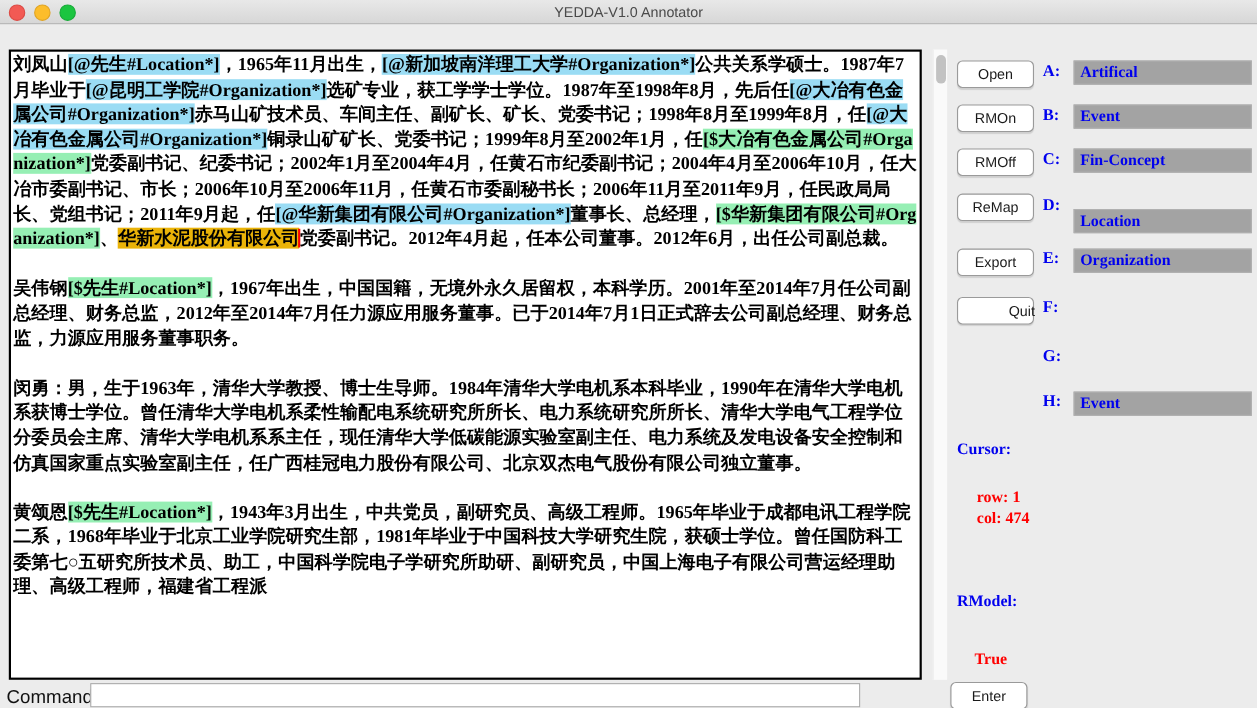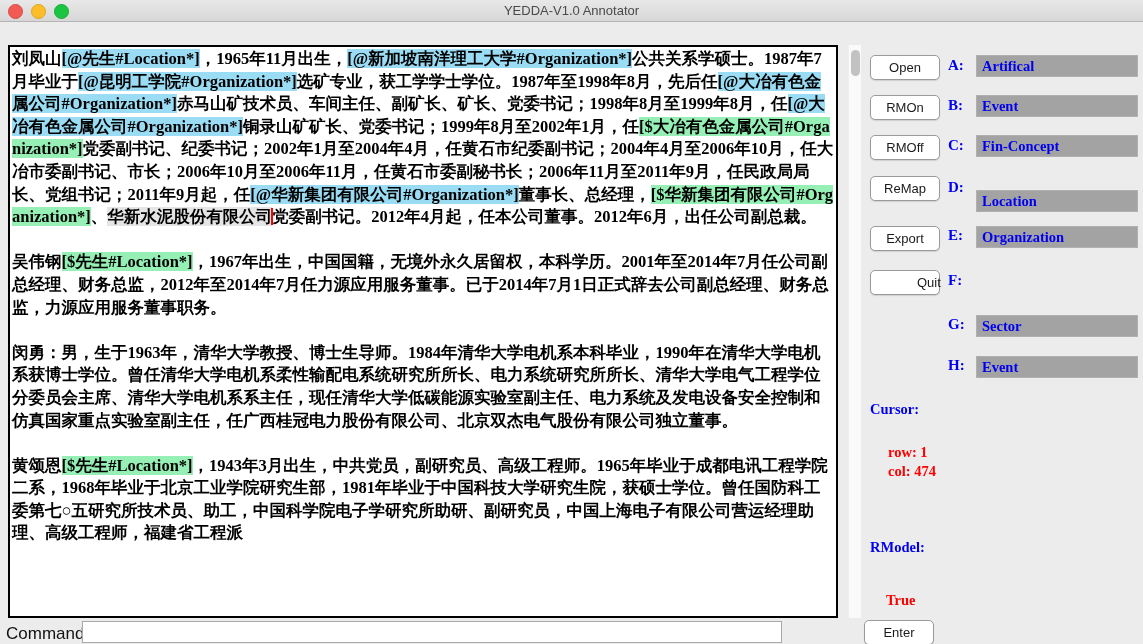--- a/index.html
+++ b/index.html
@@ -76,21 +76,21 @@
     color: #000;
     letter-spacing: 0px;
     word-break: break-all;
     white-space: normal;
   }
   .text-body p { margin: 0 0 0 0; }
   .blank { height: 22.6px; }
 
   .hl-blue  { background: #9adcf4; }
   .hl-green { background: #96efb4; }
-  .hl-sel   { background: #e5e5e5; }
+  .hl-sel   { background: #eab308; }
   .caret {
     display: inline-block;
     width: 2px; height: 17px;
     background: #ff0000;
     vertical-align: -3px;
     margin: 0 -1px;
   }
 
   
   .scrollbar {
@@ -254,21 +254,20 @@
 
     <div class="klabel" style="left:84px; top:134px;">D:</div>
     <div class="kfield" style="top:133px;margin-top:12px;">Location</div>
 
     <div class="klabel" style="left:84px; top:182px;">E:</div>
     <div class="kfield" style="top:181px;">Organization</div>
 
     <div class="klabel" style="left:84px; top:227px;">F:</div>
 
     <div class="klabel" style="left:84px; top:271px;">G:</div>
-    <div class="kfield" style="top:270px;">Sector</div>
 
     <div class="klabel" style="left:84px; top:312px;">H:</div>
     <div class="kfield" style="top:311px;">Event</div>
 
     <div class="side-head" style="left:6px; top:356px;">Cursor:</div>
     <div class="side-val" style="left:24px; top:398px;">row: 1
 col: 474</div>
 
     <div class="side-head" style="left:6px; top:494px;">RModel:</div>
     <div class="side-val" style="left:22px; top:546px;">True</div>

